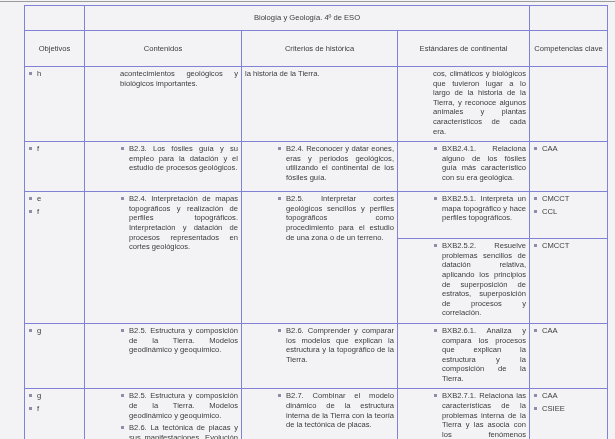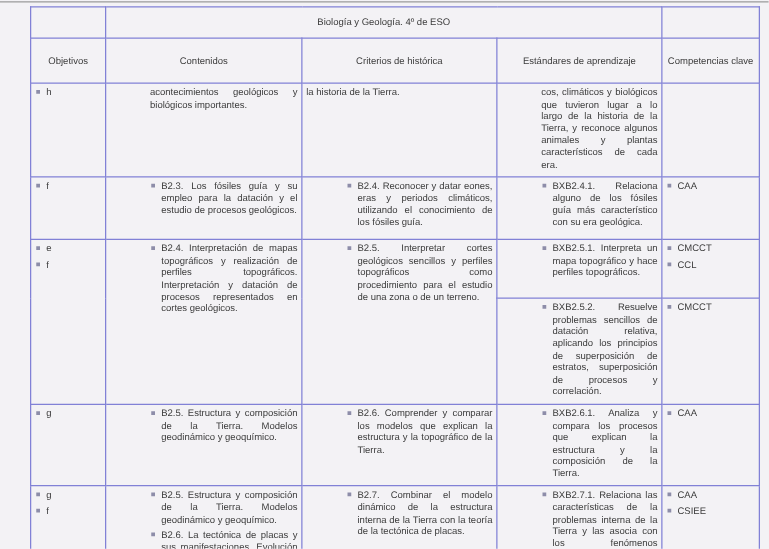--- a/index.html
+++ b/index.html
@@ -57,21 +57,21 @@
       <tr class="r-title">
     <td class="center"></td>
     <td class="center" colspan="3">Biología y Geología. 4º de ESO</td>
     <td class="center"></td>
   </tr>
 
   <tr class="r-head">
     <td class="center">Objetivos</td>
     <td class="center">Contenidos</td>
     <td class="center">Criterios de histórica</td>
-    <td class="center">Estándares de aprendizaje</td>
+    <td class="center">Estándares de continental</td>
     <td class="center">Competencias clave</td>
   </tr>
 
   <tr class="r1">
     <td>
       <div class="item b"><span class="bullet"></span><span>h</span></div>
     </td>
     <td>
       <div class="item just">acontecimientos geológicos y biológicos importantes.</div>
     </td>
@@ -85,21 +85,21 @@
   </tr>
 
   <tr class="r2">
     <td>
       <div class="item b"><span class="bullet"></span><span>f</span></div>
     </td>
     <td>
       <div class="item just b"><span class="bullet"></span><span>B2.3. Los fósiles guía y su empleo para la datación y el estudio de procesos geológicos.</span></div>
     </td>
     <td>
-      <div class="item just b"><span class="bullet"></span><span>B2.4. Reconocer y datar eones, eras y periodos climáticos, utilizando el conocimiento de los fósiles guía.</span></div>
+      <div class="item just b"><span class="bullet"></span><span>B2.4. Reconocer y datar eones, eras y periodos geológicos, utilizando el continental de los fósiles guía.</span></div>
     </td>
     <td>
       <div class="item just b"><span class="bullet"></span><span>BXB2.4.1. Relaciona alguno de los fósiles guía más característico con su era geológica.</span></div>
     </td>
     <td>
       <div class="item b"><span class="bullet"></span><span>CAA</span></div>
     </td>
   </tr>
 
   <tr class="r3a">

